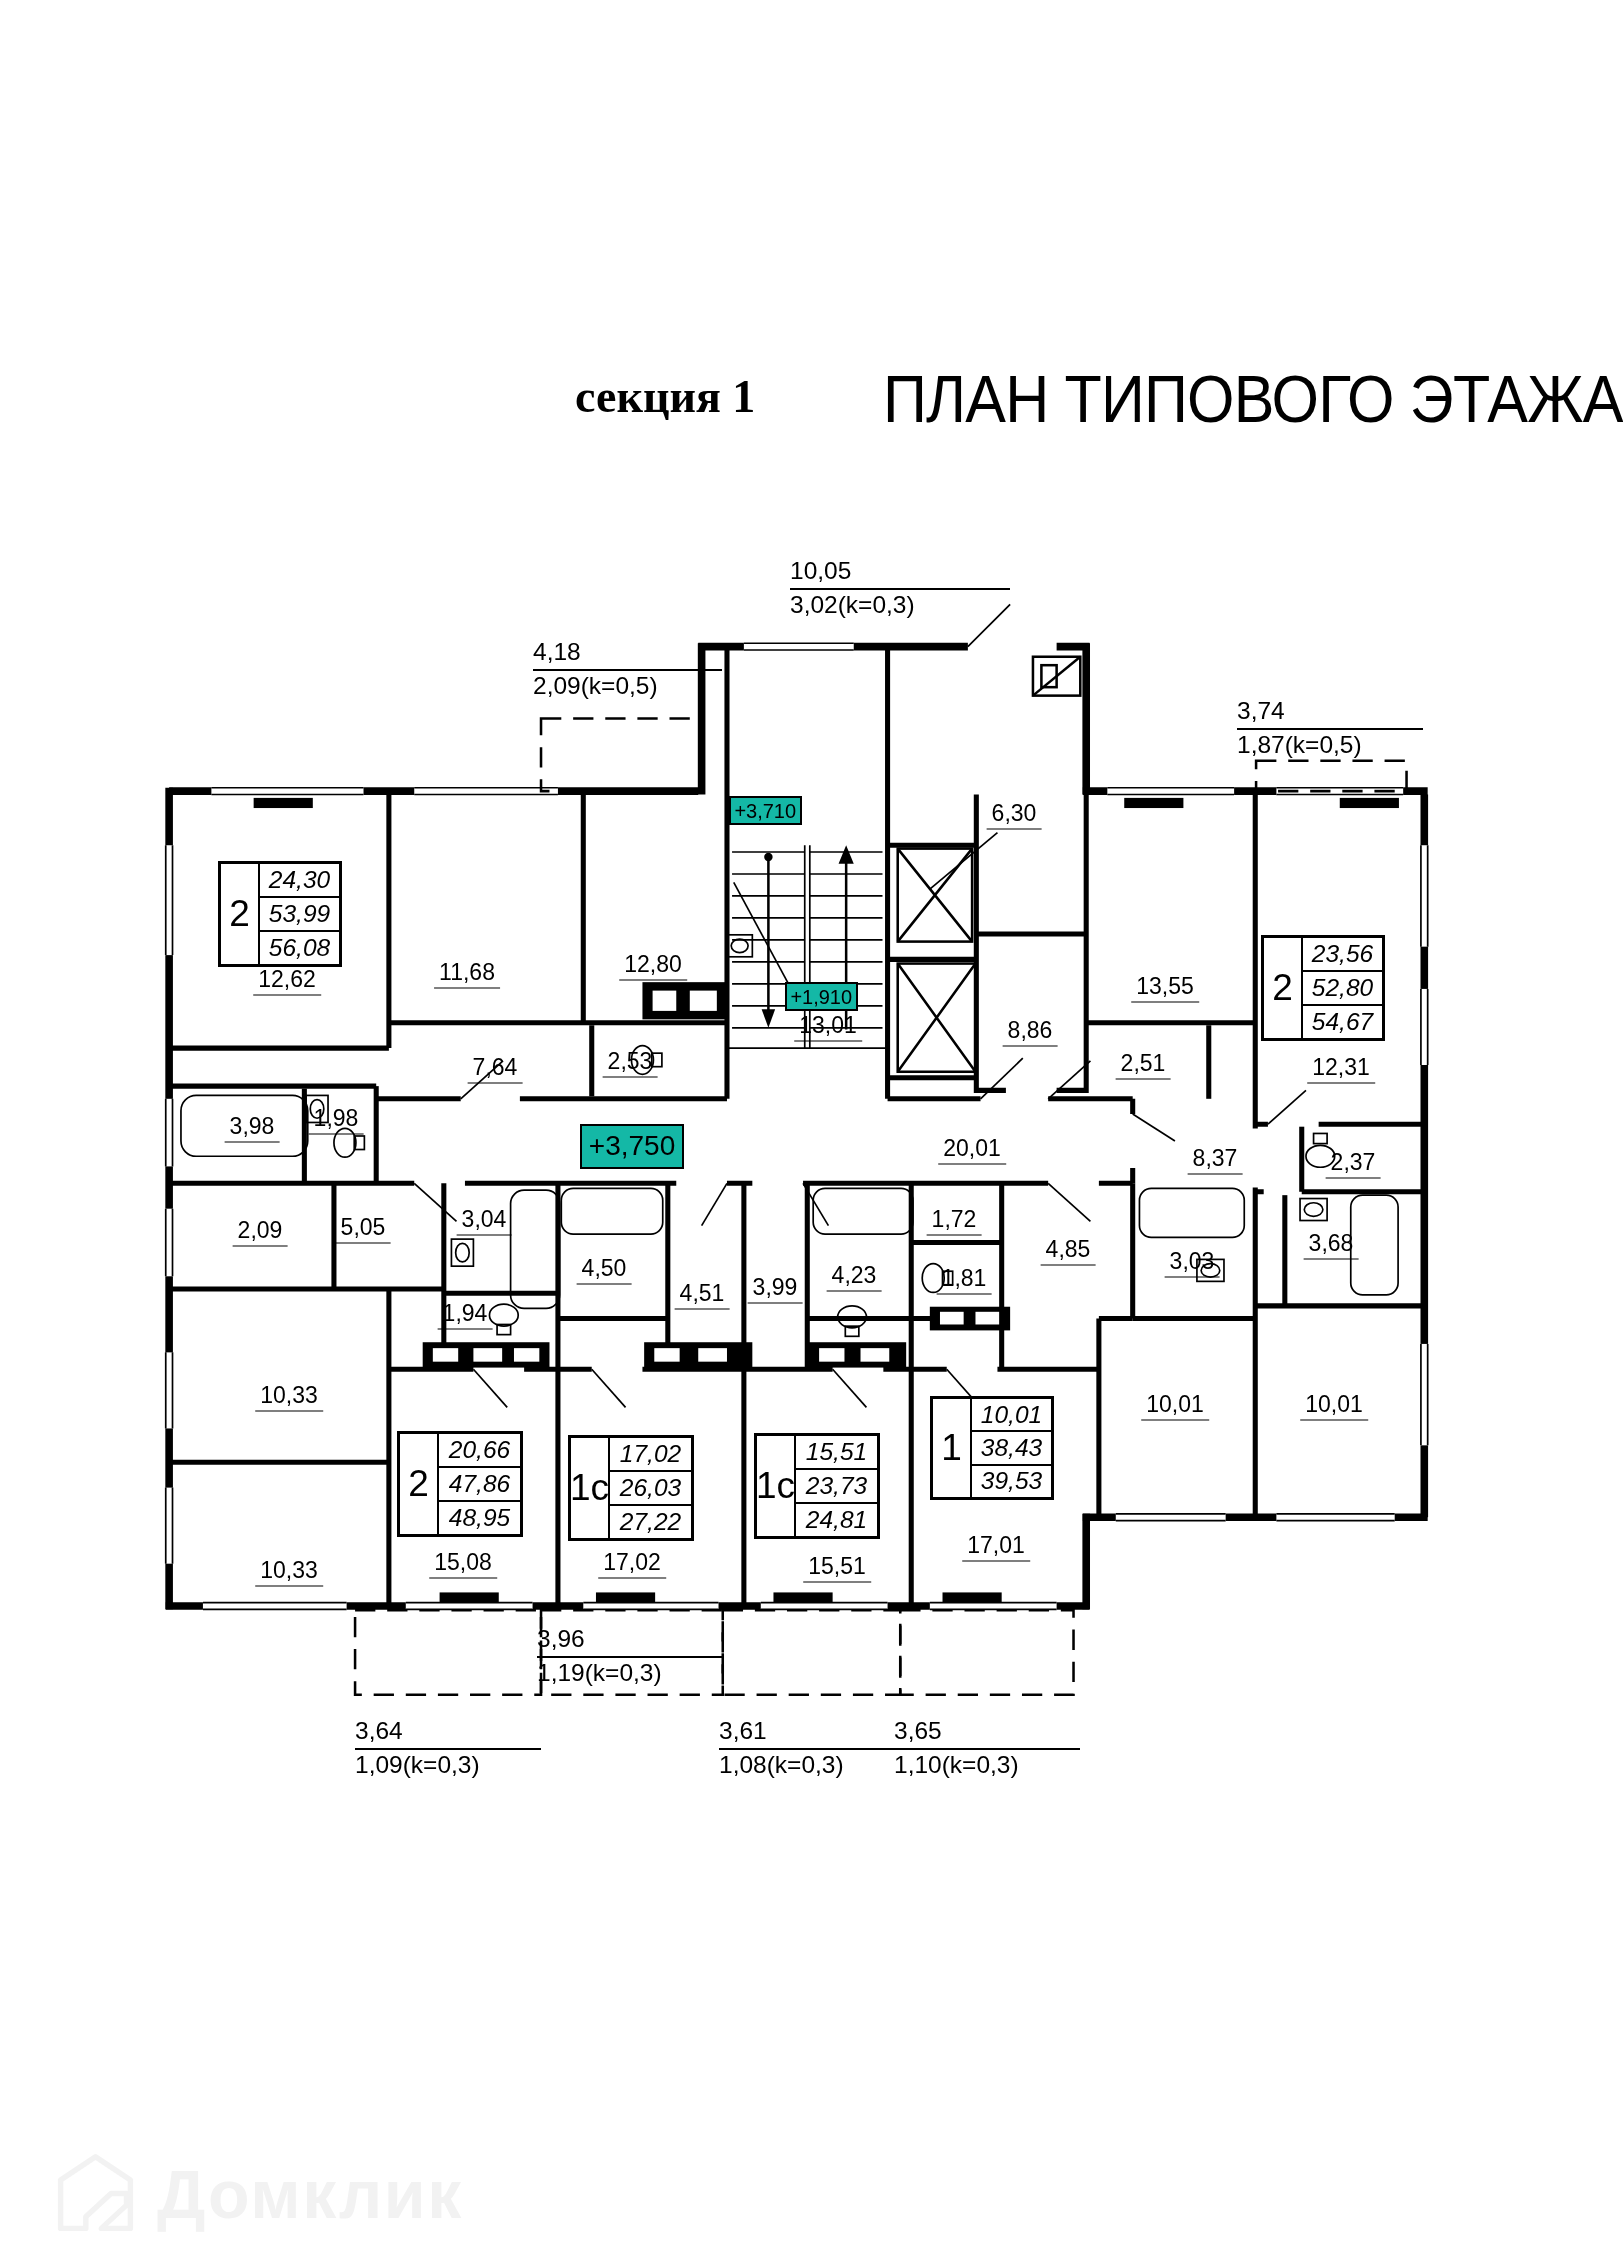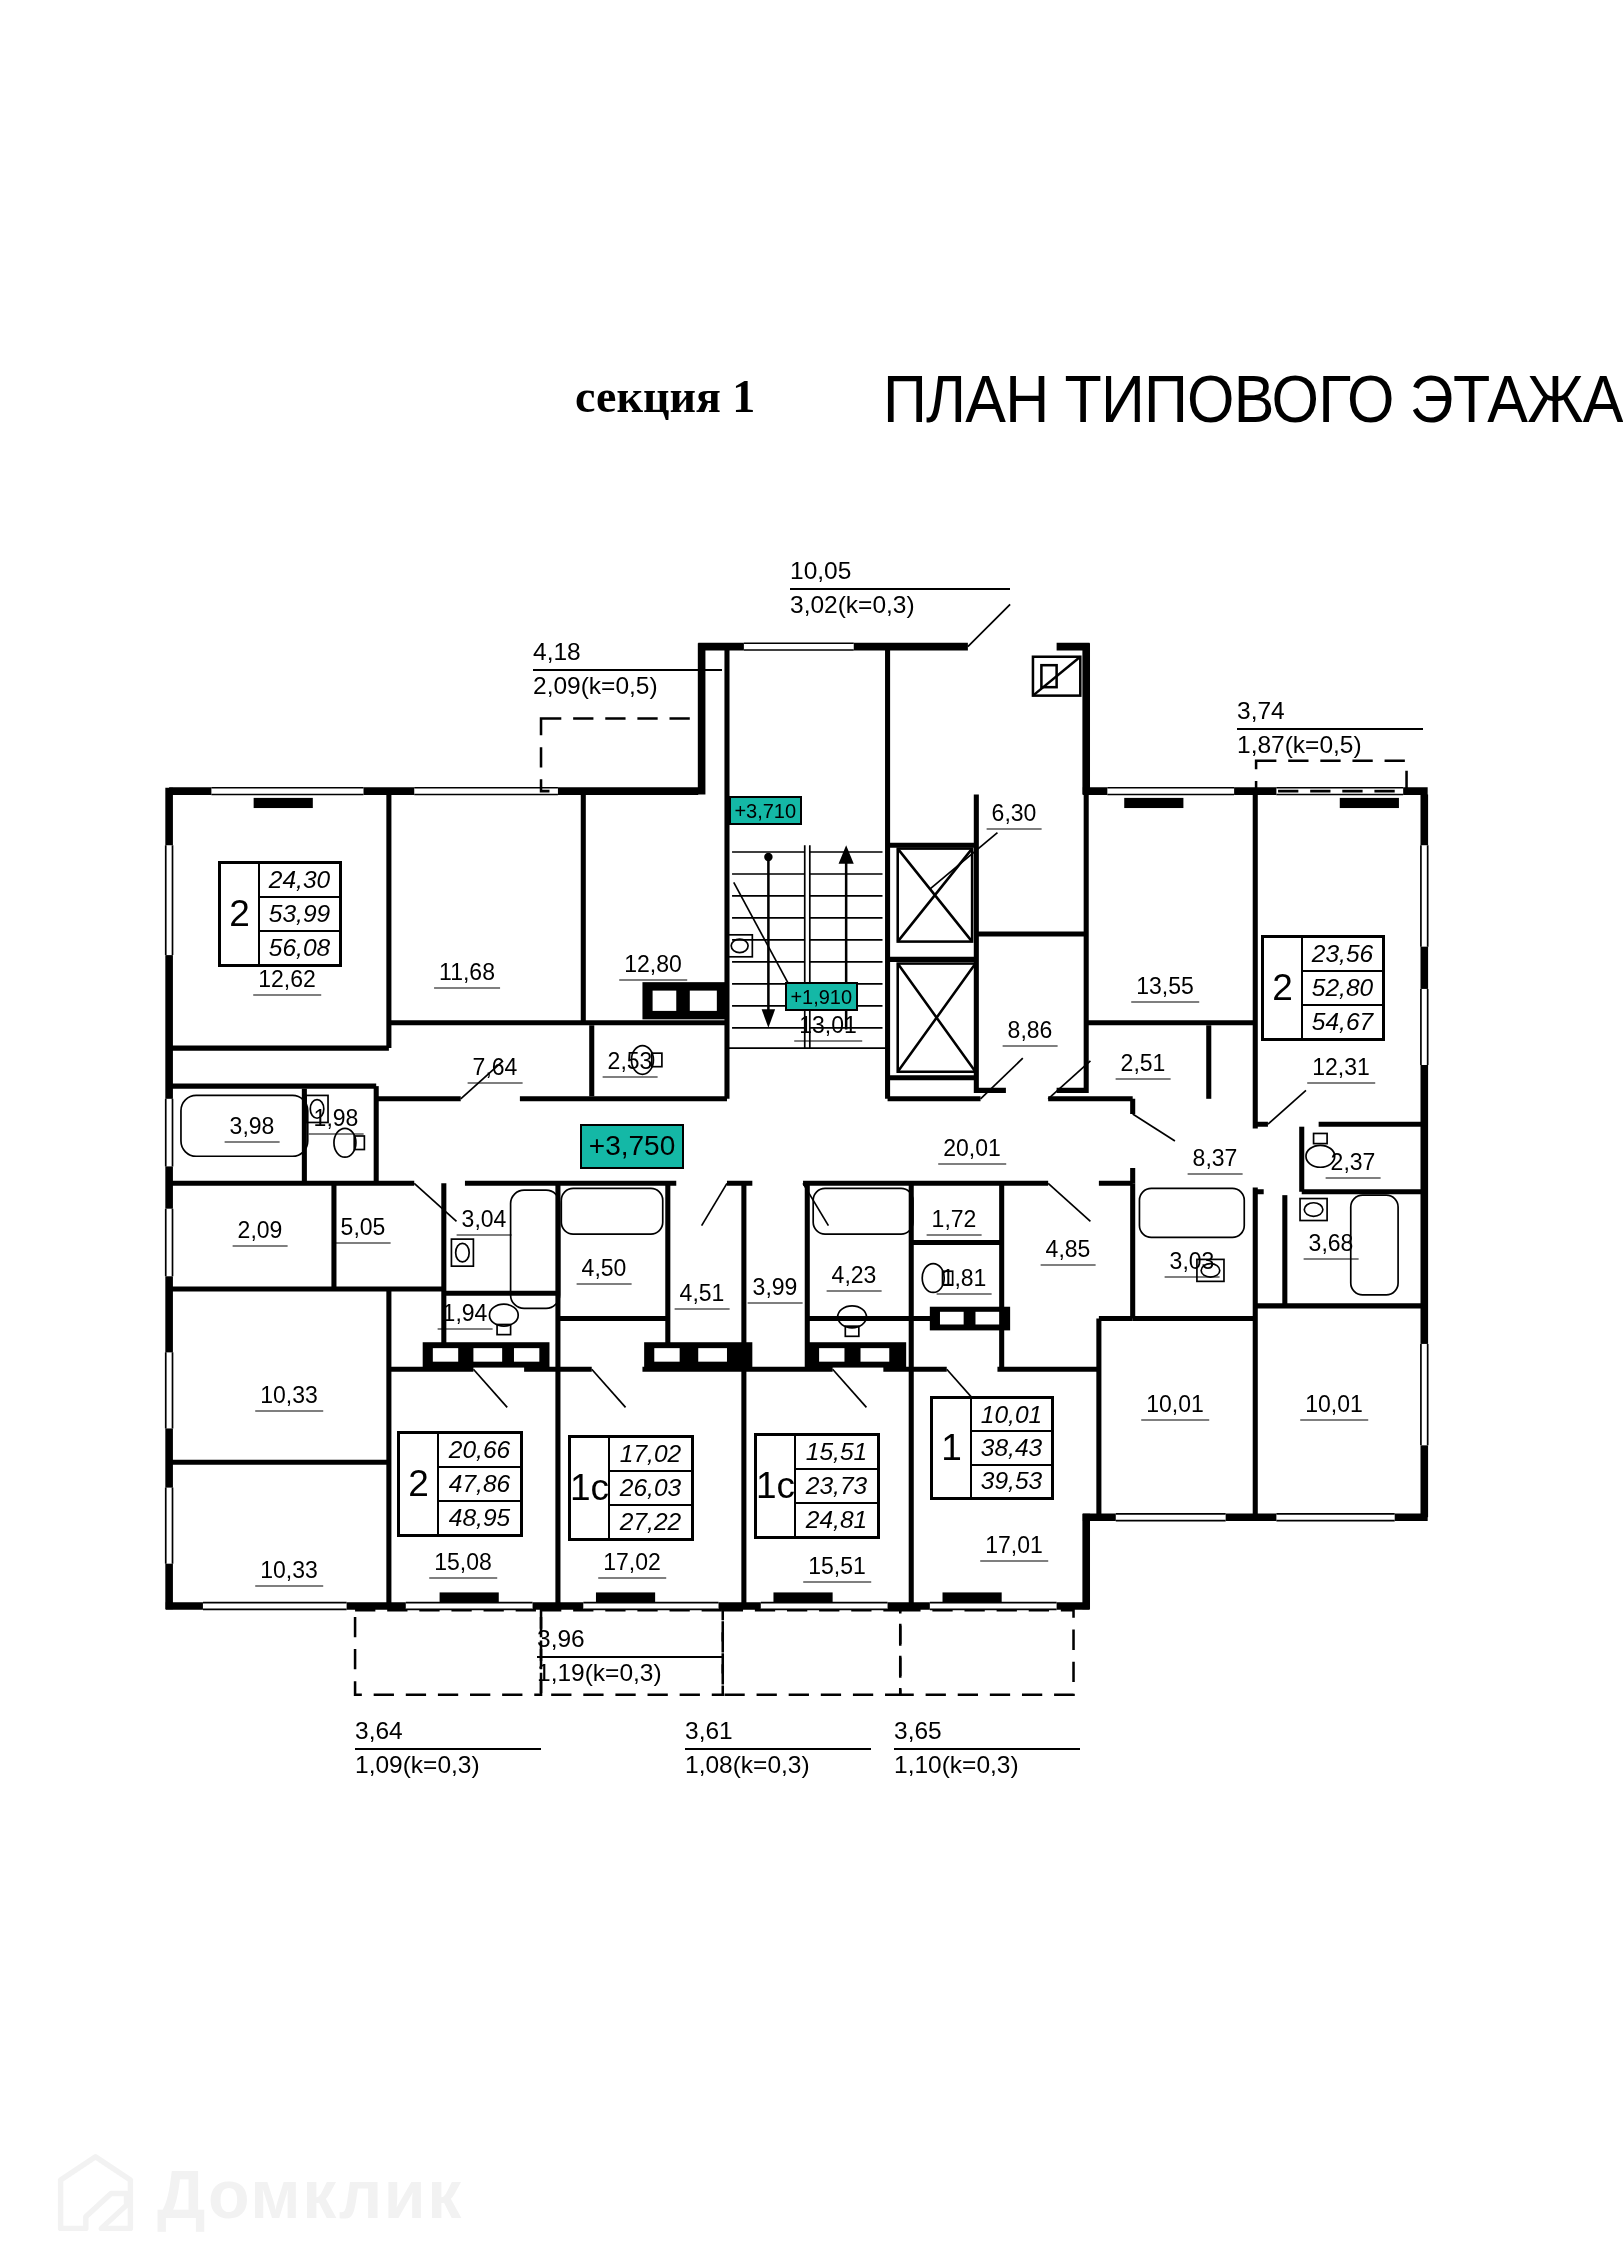--- a/index.html
+++ b/index.html
@@ -314,21 +314,21 @@
     <span class="dcoef">1,87(k=0,5)</span>
   </div>
   <div class="dim" style="left:355px;top:1718px;width:186px;">
     <span class="dlen">3,64</span>
     <span class="dcoef">1,09(k=0,3)</span>
   </div>
   <div class="dim" style="left:537px;top:1626px;width:186px;">
     <span class="dlen">3,96</span>
     <span class="dcoef">1,19(k=0,3)</span>
   </div>
-  <div class="dim" style="left:685px;top:1718px;width:186px;">
+  <div class="dim" style="left:719px;top:1718px;width:186px;">
     <span class="dlen">3,61</span>
     <span class="dcoef">1,08(k=0,3)</span>
   </div>
   <div class="dim" style="left:894px;top:1718px;width:186px;">
     <span class="dlen">3,65</span>
     <span class="dcoef">1,10(k=0,3)</span>
   </div>
 
   <div class="lvl" style="left:729px;top:796px;">+3,710</div>
   <div class="lvl" style="left:749px;top:982px;margin-left:36px;">+1,910</div>
@@ -412,21 +412,21 @@
   <div class="rl" style="left:1331px;top:1243px;"><span>3,68</span></div>
   <div class="rl" style="left:1215px;top:1158px;"><span>8,37</span></div>
   <div class="rl" style="left:972px;top:1148px;"><span>20,01</span></div>
   <div class="rl" style="left:289px;top:1395px;"><span>10,33</span></div>
   <div class="rl" style="left:289px;top:1570px;"><span>10,33</span></div>
   <div class="rl" style="left:1175px;top:1404px;"><span>10,01</span></div>
   <div class="rl" style="left:1334px;top:1404px;"><span>10,01</span></div>
   <div class="rl" style="left:463px;top:1562px;"><span>15,08</span></div>
   <div class="rl" style="left:632px;top:1562px;"><span>17,02</span></div>
   <div class="rl" style="left:837px;top:1566px;"><span>15,51</span></div>
-  <div class="rl" style="left:996px;top:1545px;margin-left:18px;"><span>17,01</span></div>
+  <div class="rl" style="left:996px;top:1545px;"><span>17,01</span></div>
 
   <div class="wm" style="left:49px;top:2147px;">
     <svg width="93" height="93" viewBox="0 0 24 24">
       <path d="M12 2.5 L21 8.5 V21 H13.5 L20 15 V12 H16 L9.5 18 V21 H3 V8.5 Z" fill="none" stroke="#f2f2f2" stroke-width="1.4" stroke-linejoin="round"></path>
     </svg>
     <span class="wm-text">Домклик</span>
   </div>
 
 </div>
 

